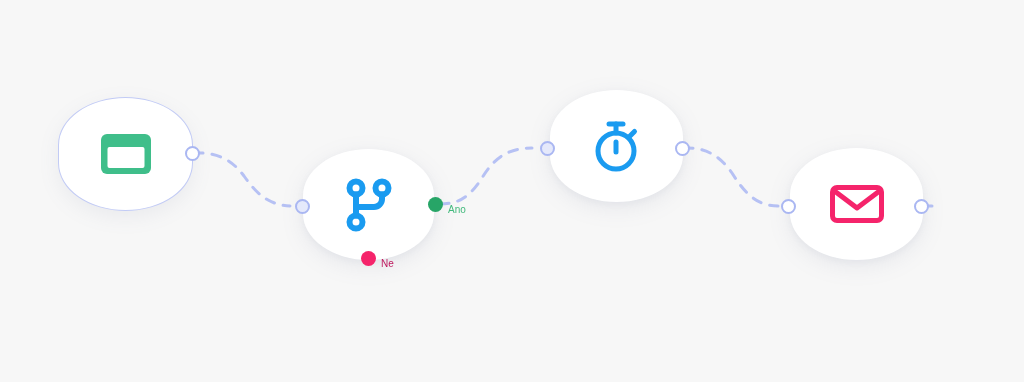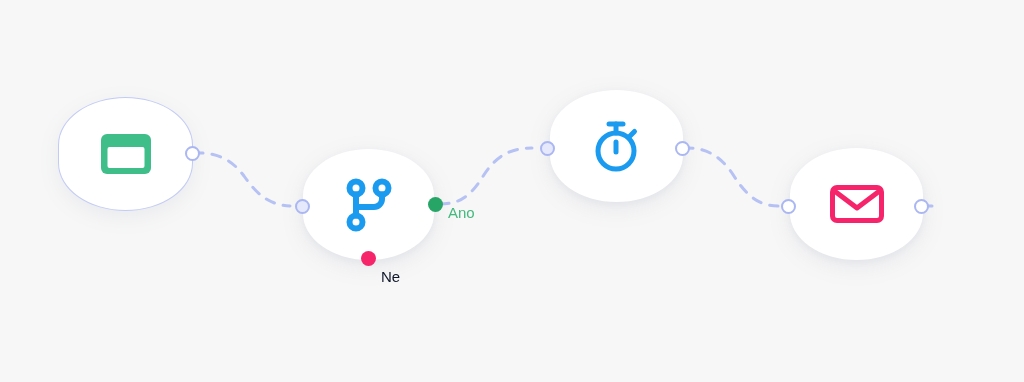--- a/index.html
+++ b/index.html
@@ -72,21 +72,21 @@
     position: absolute;
     width: 15px;
     height: 15px;
     border-radius: 50%;
     z-index: 4;
   }
 
   
   .route-label {
     position: absolute;
-    font-size: 15px;
+    font-size: 10px;
     font-family: "Liberation Sans", sans-serif;
     white-space: nowrap;
     z-index: 5;
   }
 </style>
 </head>
 <body>
 
 <div id="canvas">
 
@@ -130,16 +130,16 @@
       </div>
       <div class="port" style="left: 185px; top: 146px;"></div>
       <div class="port filled" style="left: 295px; top: 199px;"></div>
       <div class="port filled" style="left: 540px; top: 141px;"></div>
       <div class="port" style="left: 675px; top: 141px;"></div>
       <div class="port" style="left: 781px; top: 199px;"></div>
       <div class="port" style="left: 914px; top: 199px;"></div>
       <div class="dot" style="left: 428px; top: 197px; background: rgb(39, 165, 103);"></div>
       <div class="dot" style="left: 361px; top: 251px; background: rgb(245, 36, 107);"></div>
       <div class="route-label" style="left: 448px; top: 204px; color: rgb(67, 185, 125);">Ano</div>
-      <div class="route-label" style="left: 381px; top: 268px; color: #0f172a;">Ne</div>
+      <div class="route-label" style="left: 381px; top: 258px; color: #be185d;">Ne</div>
     </div>
 
 </div>
 
 </body></html>

